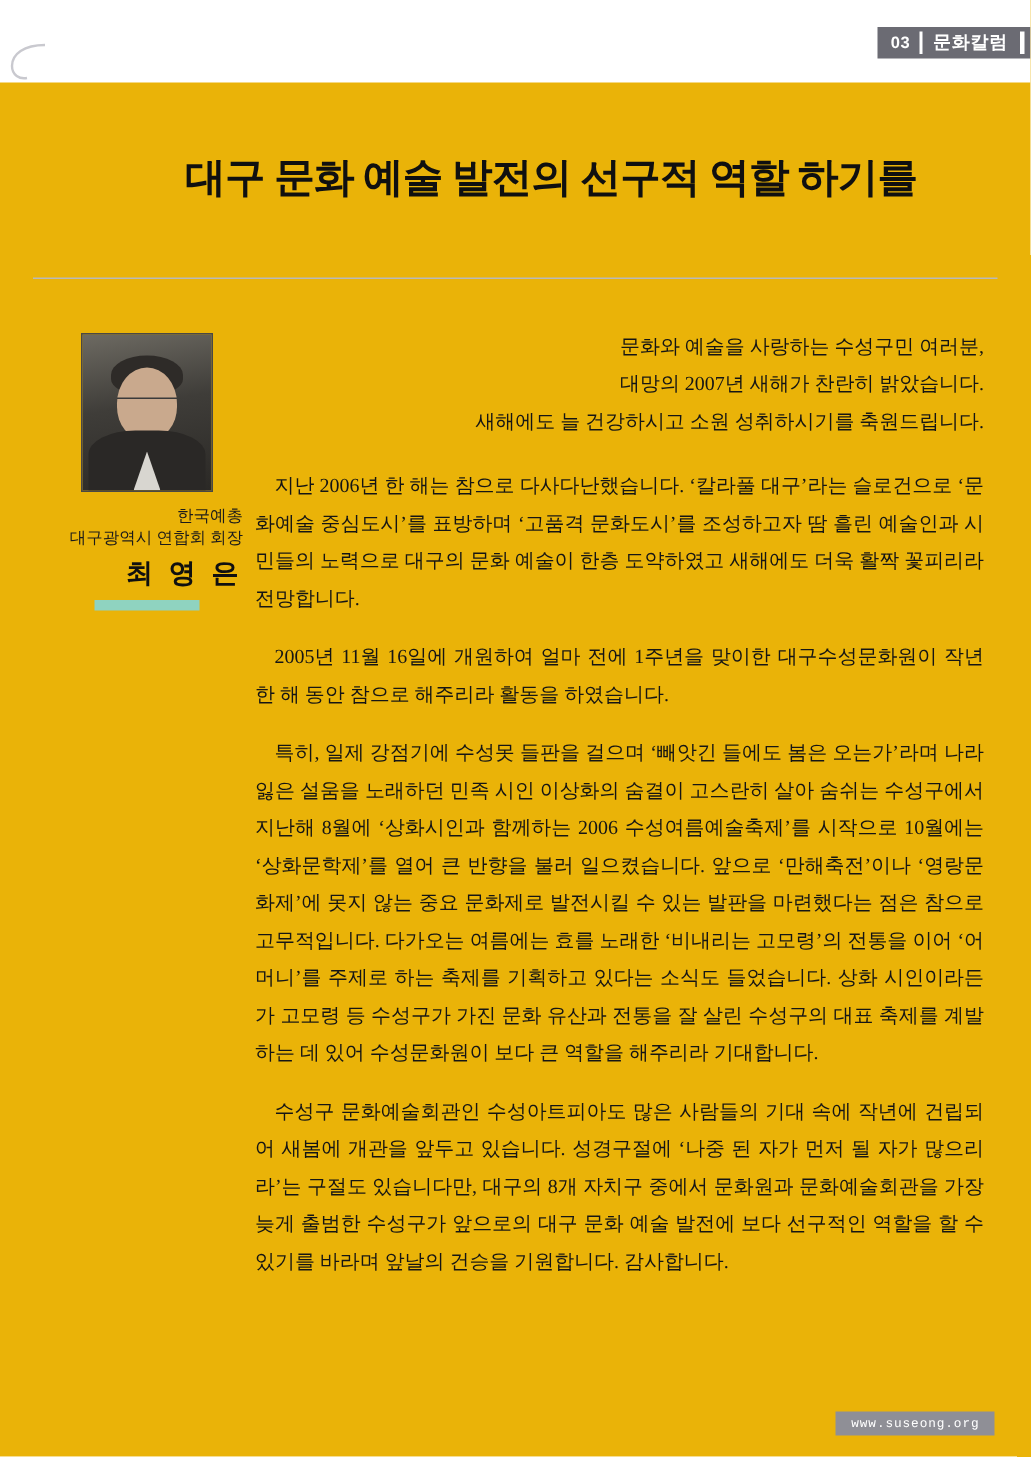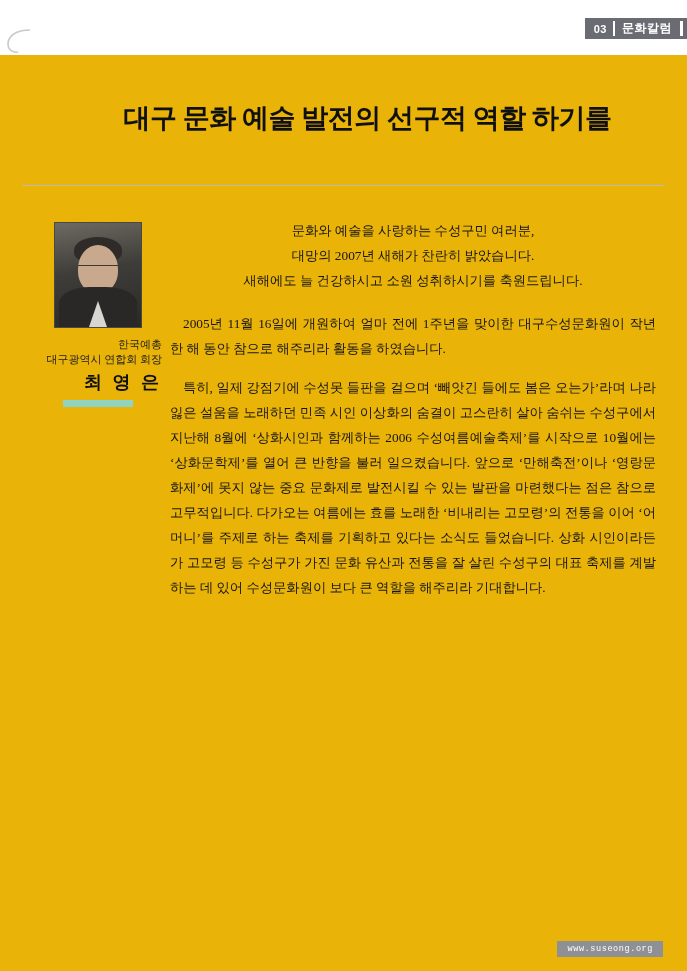--- a/index.html
+++ b/index.html
@@ -205,21 +205,21 @@
     text-justify: inter-character;
     word-break: break-all;
   }
   .body-text p {
     margin: 0 0 14px 0;
   }
   .body-text p.indent {
     text-indent: 13px;
   }
   .body-text p.greeting {
-    text-align: center;
+    text-align: right;
     text-indent: 0;
     margin-bottom: 18px;
     word-break: keep-all;
   }
 
   
   .footer-url {
     position: absolute;
     right: 24px;
     bottom: 14px;
@@ -263,19 +263,21 @@
     <div class="author-org">
       <div>한국예총</div>
       <div>대구광역시 연합회 회장</div>
     </div>
     <div class="author-name">최 영 은</div>
     <div class="highlight-mark"></div>
   </div>
 
   <div class="body-text">
     <p class="greeting">문화와 예술을 사랑하는 수성구민 여러분,<br>대망의 2007년 새해가 찬란히 밝았습니다.<br>새해에도 늘 건강하시고 소원 성취하시기를 축원드립니다.</p>
+    <p class="indent">지난 2006년 한 해는 참으로 다사다난했습니다. ‘칼라풀 대구’라는 슬로건으로 ‘문화예술 중심도시’를 표방하며 ‘고품격 문화도시’를 조성하고자 땀 흘린 예술인과 시민들의 노력으로 대구의 문화 예술이 한층 도약하였고 새해에도 더욱 활짝 꽃피리라 전망합니다.</p>
     <p class="indent">2005년 11월 16일에 개원하여 얼마 전에 1주년을 맞이한 대구수성문화원이 작년 한 해 동안 참으로 해주리라 활동을 하였습니다.</p>
     <p class="indent">특히, 일제 강점기에 수성못 들판을 걸으며 ‘빼앗긴 들에도 봄은 오는가’라며 나라 잃은 설움을 노래하던 민족 시인 이상화의 숨결이 고스란히 살아 숨쉬는 수성구에서 지난해 8월에 ‘상화시인과 함께하는 2006 수성여름예술축제’를 시작으로 10월에는 ‘상화문학제’를 열어 큰 반향을 불러 일으켰습니다. 앞으로 ‘만해축전’이나 ‘영랑문화제’에 못지 않는 중요 문화제로 발전시킬 수 있는 발판을 마련했다는 점은 참으로 고무적입니다. 다가오는 여름에는 효를 노래한 ‘비내리는 고모령’의 전통을 이어 ‘어머니’를 주제로 하는 축제를 기획하고 있다는 소식도 들었습니다. 상화 시인이라든가 고모령 등 수성구가 가진 문화 유산과 전통을 잘 살린 수성구의 대표 축제를 계발하는 데 있어 수성문화원이 보다 큰 역할을 해주리라 기대합니다.</p>
+    <p class="indent">수성구 문화예술회관인 수성아트피아도 많은 사람들의 기대 속에 작년에 건립되어 새봄에 개관을 앞두고 있습니다. 성경구절에 ‘나중 된 자가 먼저 될 자가 많으리라’는 구절도 있습니다만, 대구의 8개 자치구 중에서 문화원과 문화예술회관을 가장 늦게 출범한 수성구가 앞으로의 대구 문화 예술 발전에 보다 선구적인 역할을 할 수 있기를 바라며 앞날의 건승을 기원합니다. 감사합니다.</p>
   </div>
 
   <div class="footer-url">www.suseong.org</div>
 
 </div>
 
 </body></html>

